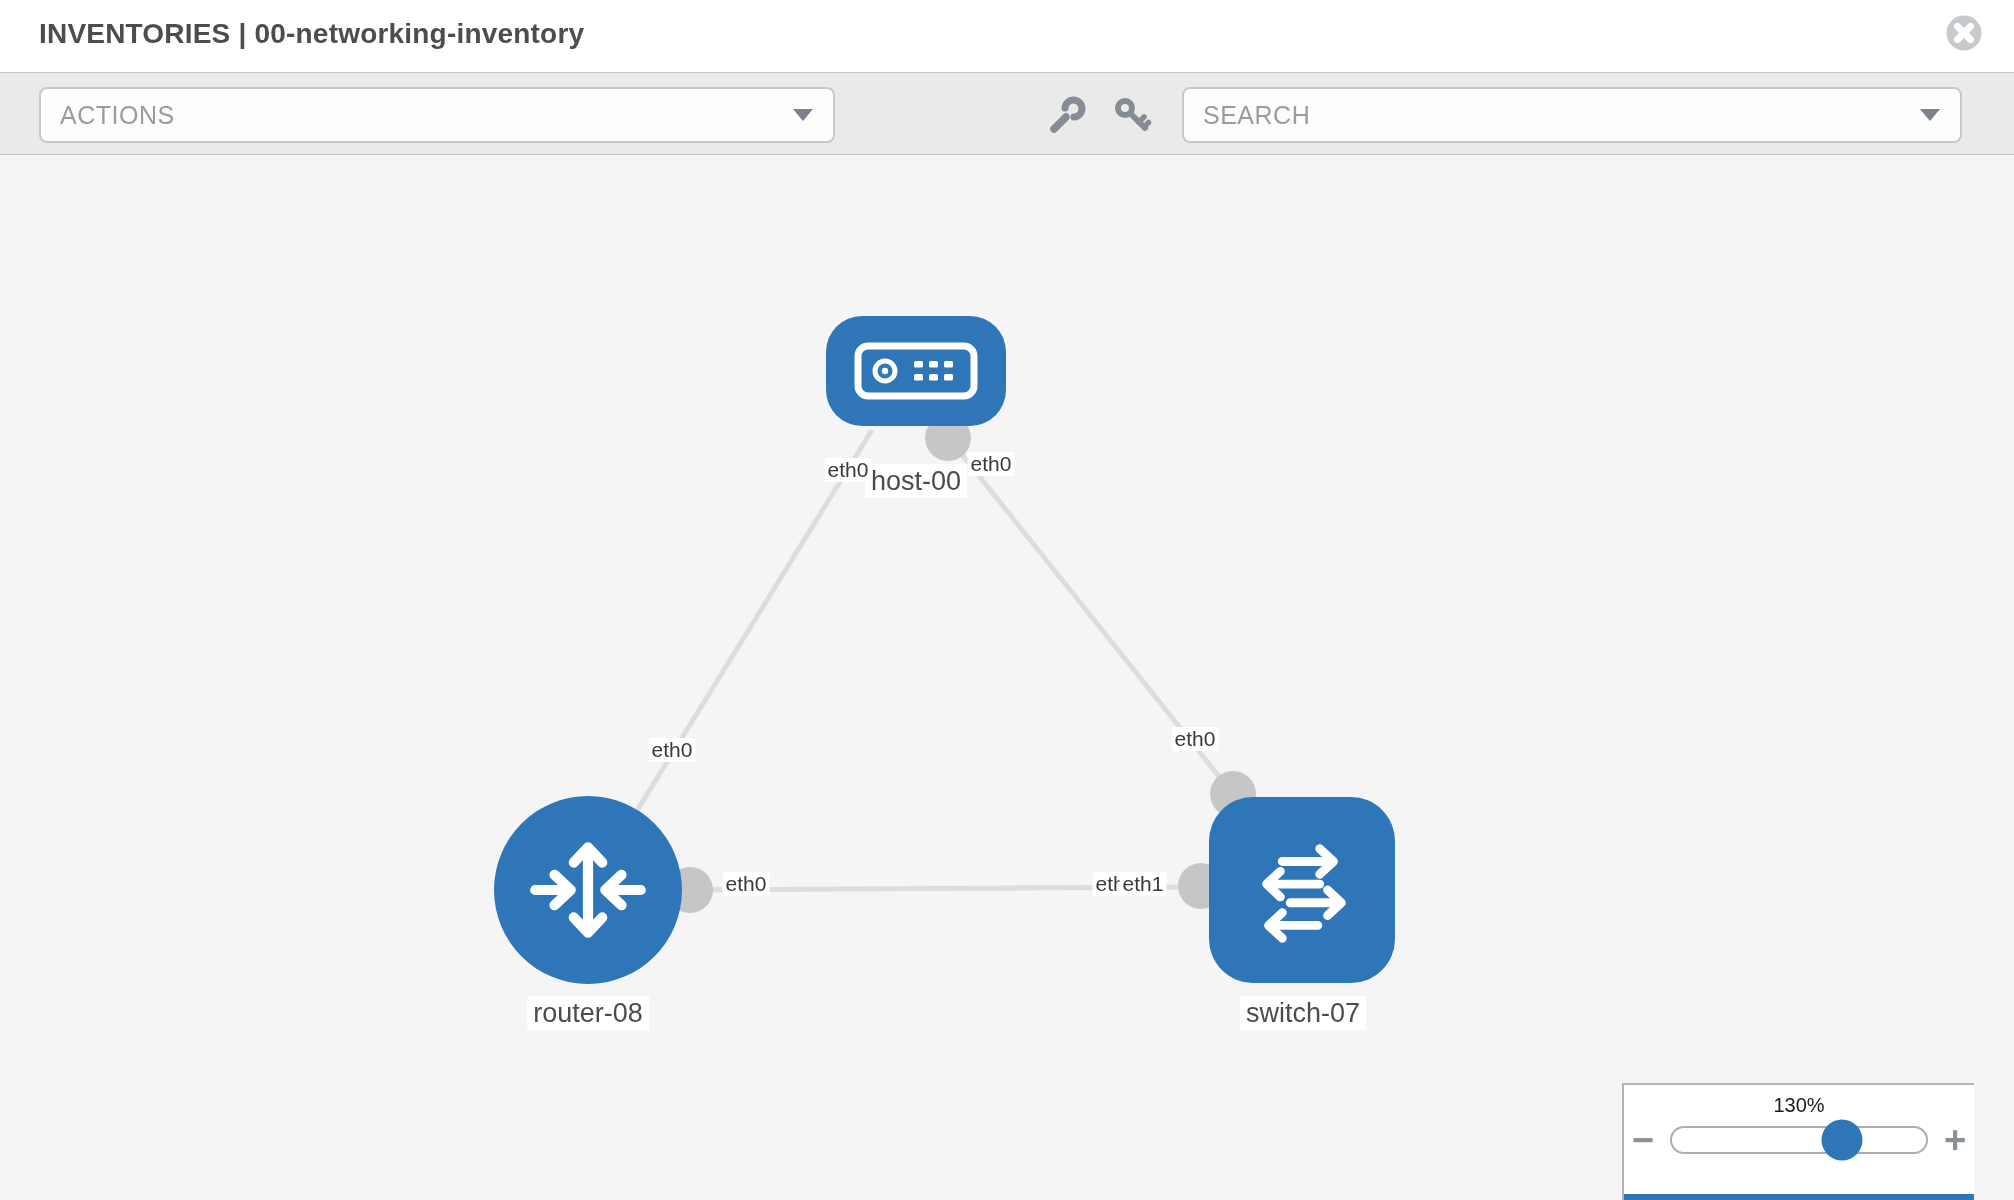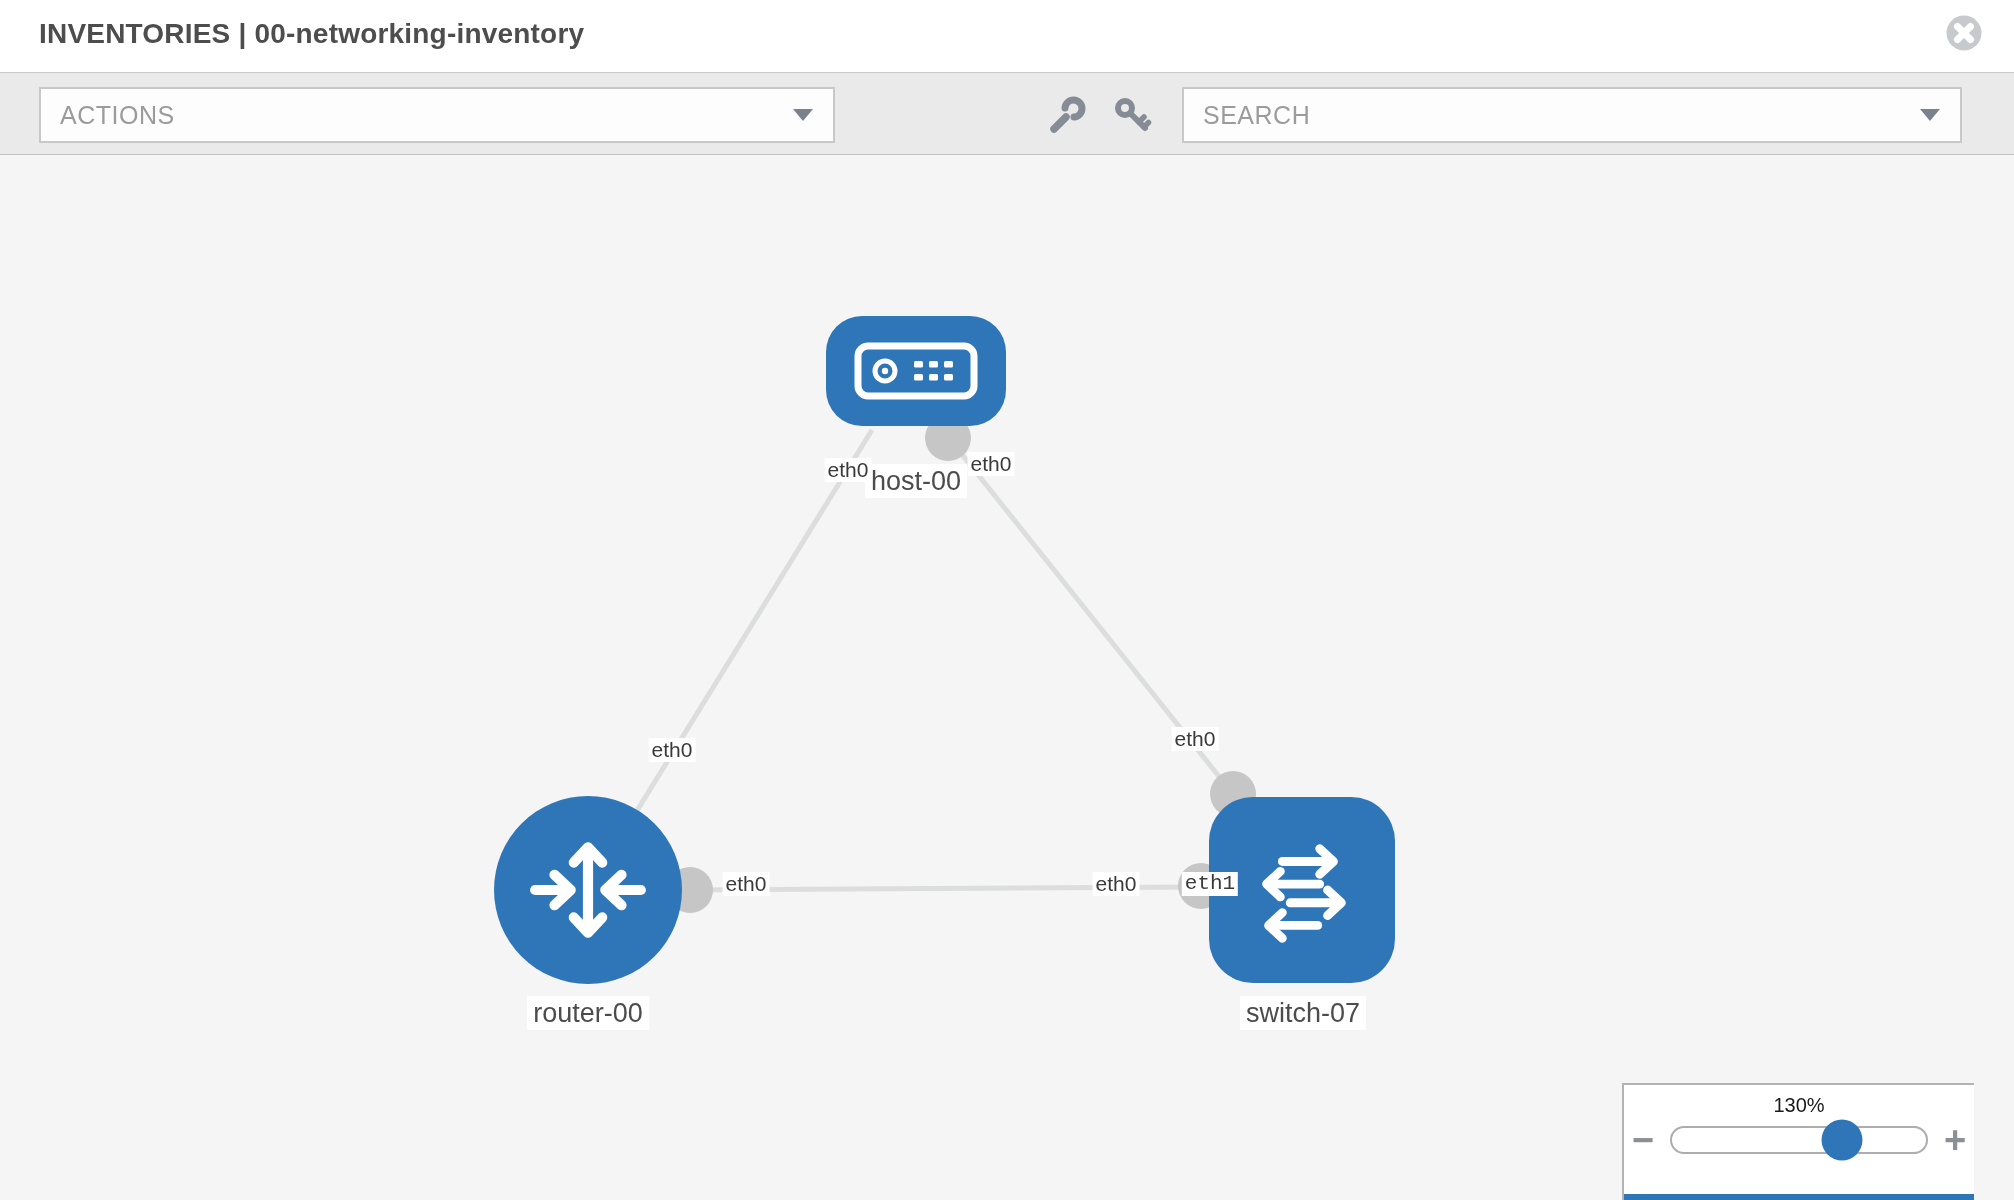--- a/index.html
+++ b/index.html
@@ -6,21 +6,21 @@
   html,body { width:2014px; height:1200px; overflow:hidden; font-family:"Liberation Sans", sans-serif; background:#fff; }
   .app { position:relative; width:2014px; height:1200px; }
 
   
   .header { position:absolute; left:0; top:0; width:1794px; height:72px; background:#ffffff; }
   .page-title { position:absolute; left:39px; top:18px; font-size:28px; font-weight:700; color:#4d4d4d; letter-spacing:0.2px; }
   .close-btn { position:absolute; left:1945px; top:14px; width:38px; height:38px; border:none; background:transparent; cursor:pointer; }
 
   
   .toolbar { position:absolute; left:0; top:72px; width:2014px; height:83px; background:#eaeaea; border-top:1px solid #c9c9c9; border-bottom:1px solid #c2c2c2; }
-  .select-box { position:absolute; top:14px; height:56px; background:#fdfdfd; border:2px solid #c8c8c8; border-radius:0; display:flex; align-items:center; justify-content:space-between; padding:0 20px 0 19px; cursor:pointer; }
+  .select-box { position:absolute; top:14px; height:56px; background:#fdfdfd; border:2px solid #c8c8c8; border-radius:8px; display:flex; align-items:center; justify-content:space-between; padding:0 20px 0 19px; cursor:pointer; }
   .select-box .label { font-size:25px; color:#9b9b9b; letter-spacing:0.5px; }
   .caret { width:0; height:0; border-left:10px solid transparent; border-right:10px solid transparent; border-top:12px solid #7b828c; }
   .actions-box { left:39px; width:796px; }
   .search-box { left:1182px; width:780px; }
   .tool-btn { position:absolute; top:22px; width:42px; height:42px; background:transparent; border:none; cursor:pointer; display:flex; align-items:center; justify-content:center; }
   .tool-btn.wrench { left:1045px; }
   .tool-btn.key { left:1112px; }
 
   
   .canvas { position:absolute; left:0; top:155px; width:2014px; height:1045px; background:#f5f5f6; }
@@ -132,30 +132,30 @@
         <path d="M80 56 L28 56"></path>
         <path d="M40 43 L26 56 L40 69"></path>
         <path d="M50 75 L100 75"></path>
         <path d="M88 62 L102 75 L88 88"></path>
         <path d="M78 98 L30 98"></path>
         <path d="M42 85 L28 98 L42 111"></path>
       </svg>
     </div>
 
     <div class="node-label" style="left:916px; top:302px;margin-top:24px;">host-00</div>
-    <div class="node-label" style="left:588px; top:858px;">router-00</div>
+    <div class="node-label" style="left:588px; top:858px;">router-08</div>
     <div class="node-label" style="left:1303px; top:858px;">switch-07</div>
 
     <div class="if-label" style="left:848px; top:315px;">eth0</div>
     <div class="if-label" style="left:991px; top:309px;">eth0</div>
     <div class="if-label" style="left:672px; top:595px;">eth0</div>
     <div class="if-label" style="left:1195px; top:584px;">eth0</div>
     <div class="if-label" style="left:746px; top:729px;">eth0</div>
     <div class="if-label under" style="left:1116px; top:729px;">eth0</div>
-    <div class="if-label over" style="left:1210px; top:729px;font-family:Liberation Mono, monospace;">eth1</div>
+    <div class="if-label over" style="left:1143px; top:729px;">eth1</div>
 
     <div class="zoom-panel">
       <div class="zoom-value">130%</div>
       <div class="zoom-row">
         <span class="zoom-minus">−</span>
         <div class="zoom-track">
           <div class="zoom-thumb"></div>
         </div>
         <span class="zoom-plus">+</span>
       </div>

